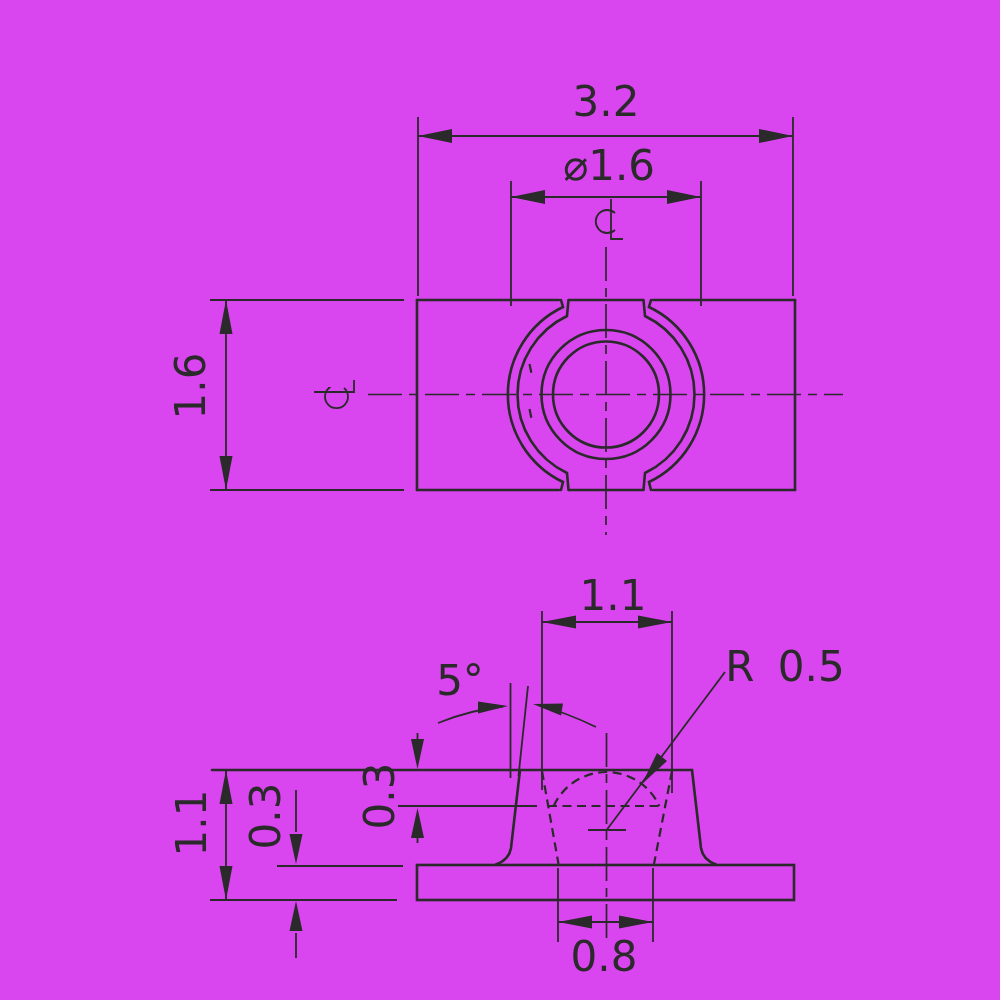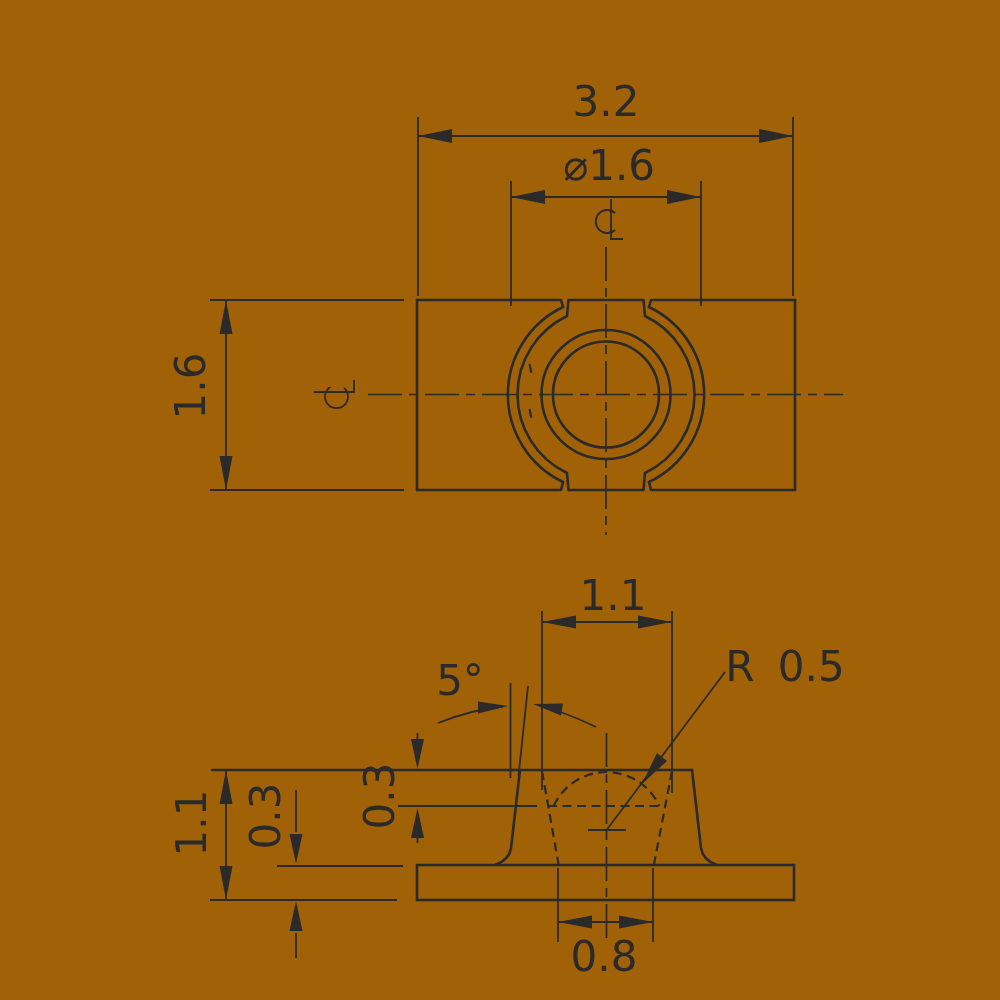--- a/index.html
+++ b/index.html
@@ -1,16 +1,16 @@
 <!DOCTYPE html>
 <html><head>
 <meta charset="utf-8">
 <style>
   html,body{margin:0;padding:0;background:#fff;}
-  #stage{position:relative;width:1000px;height:1000px;background:#a16207;overflow:hidden;
+  #stage{position:relative;width:1000px;height:1000px;background:#d946ef;overflow:hidden;
          font-family:"DejaVu Sans", sans-serif;}
   svg{position:absolute;left:0;top:0;}
   text{fill:#2a2a2a;font-family:"DejaVu Sans", sans-serif;font-size:42px;}
   .obj{stroke:#2a2a2a;stroke-width:2.6;fill:none;stroke-linecap:round;}
   .thin{stroke:#2a2a2a;stroke-width:1.8;fill:none;stroke-linecap:butt;}
   .hid{stroke:#2a2a2a;stroke-width:2.2;fill:none;stroke-dasharray:9 5.5;stroke-linecap:butt;}
   .cl{stroke:#2a2a2a;stroke-width:1.7;fill:none;stroke-dasharray:34 7 9 7;}
   .arr{fill:#2a2a2a;stroke:none;}
   .rlabel{font-size:42px;}
 </style>

